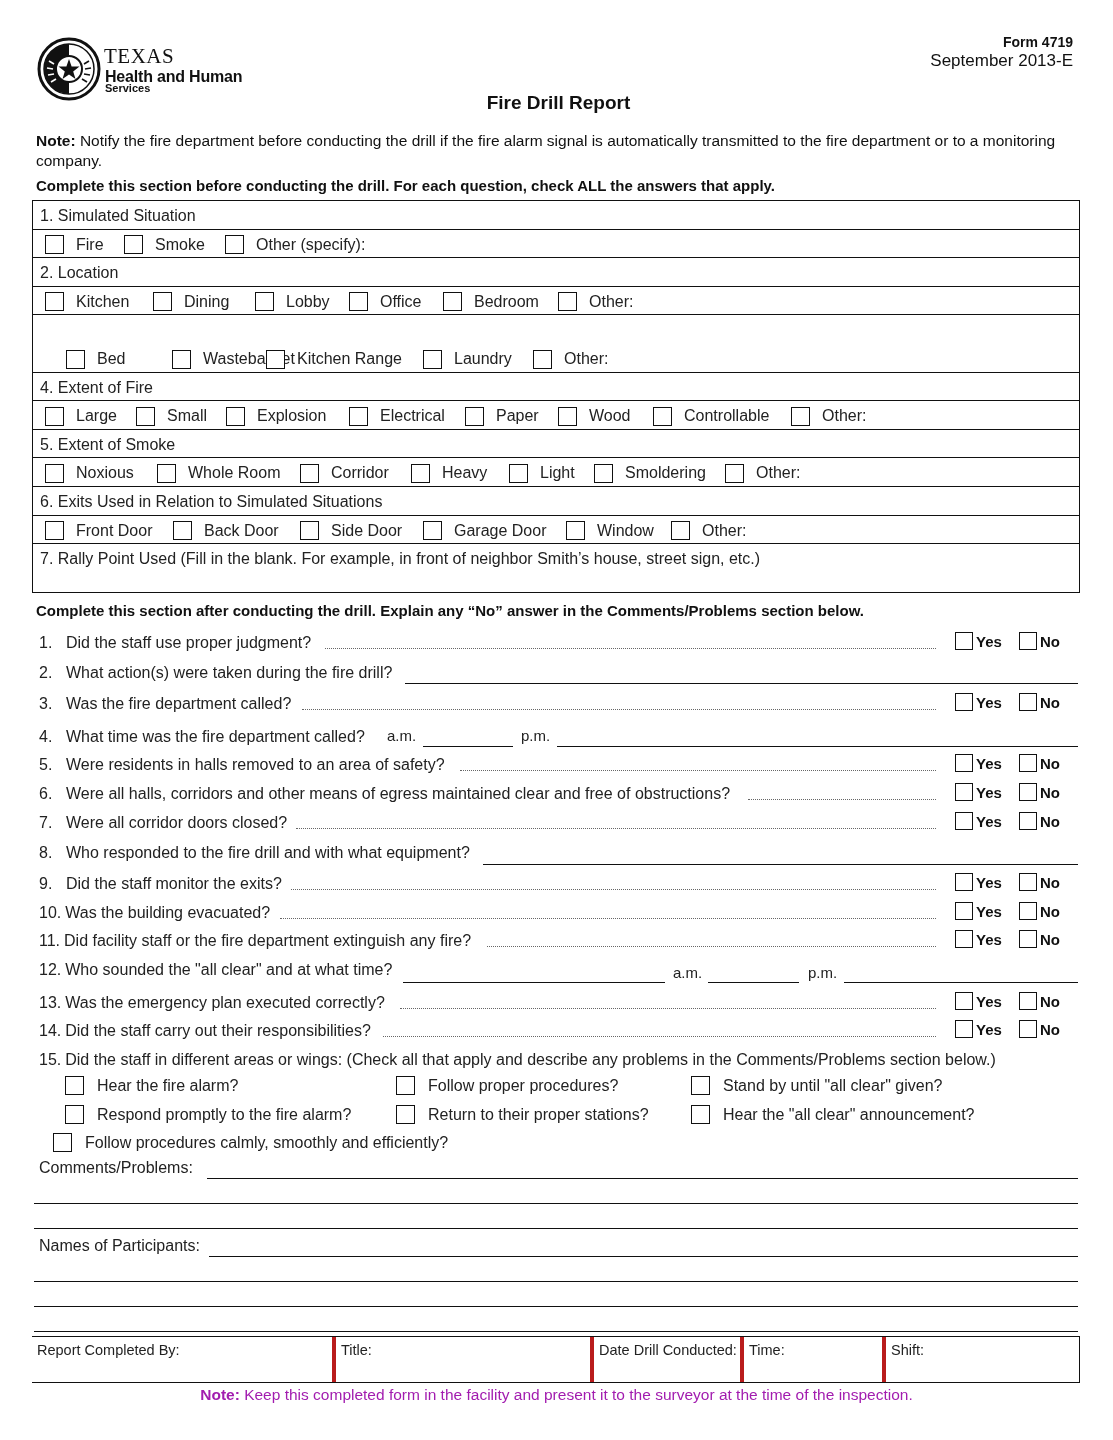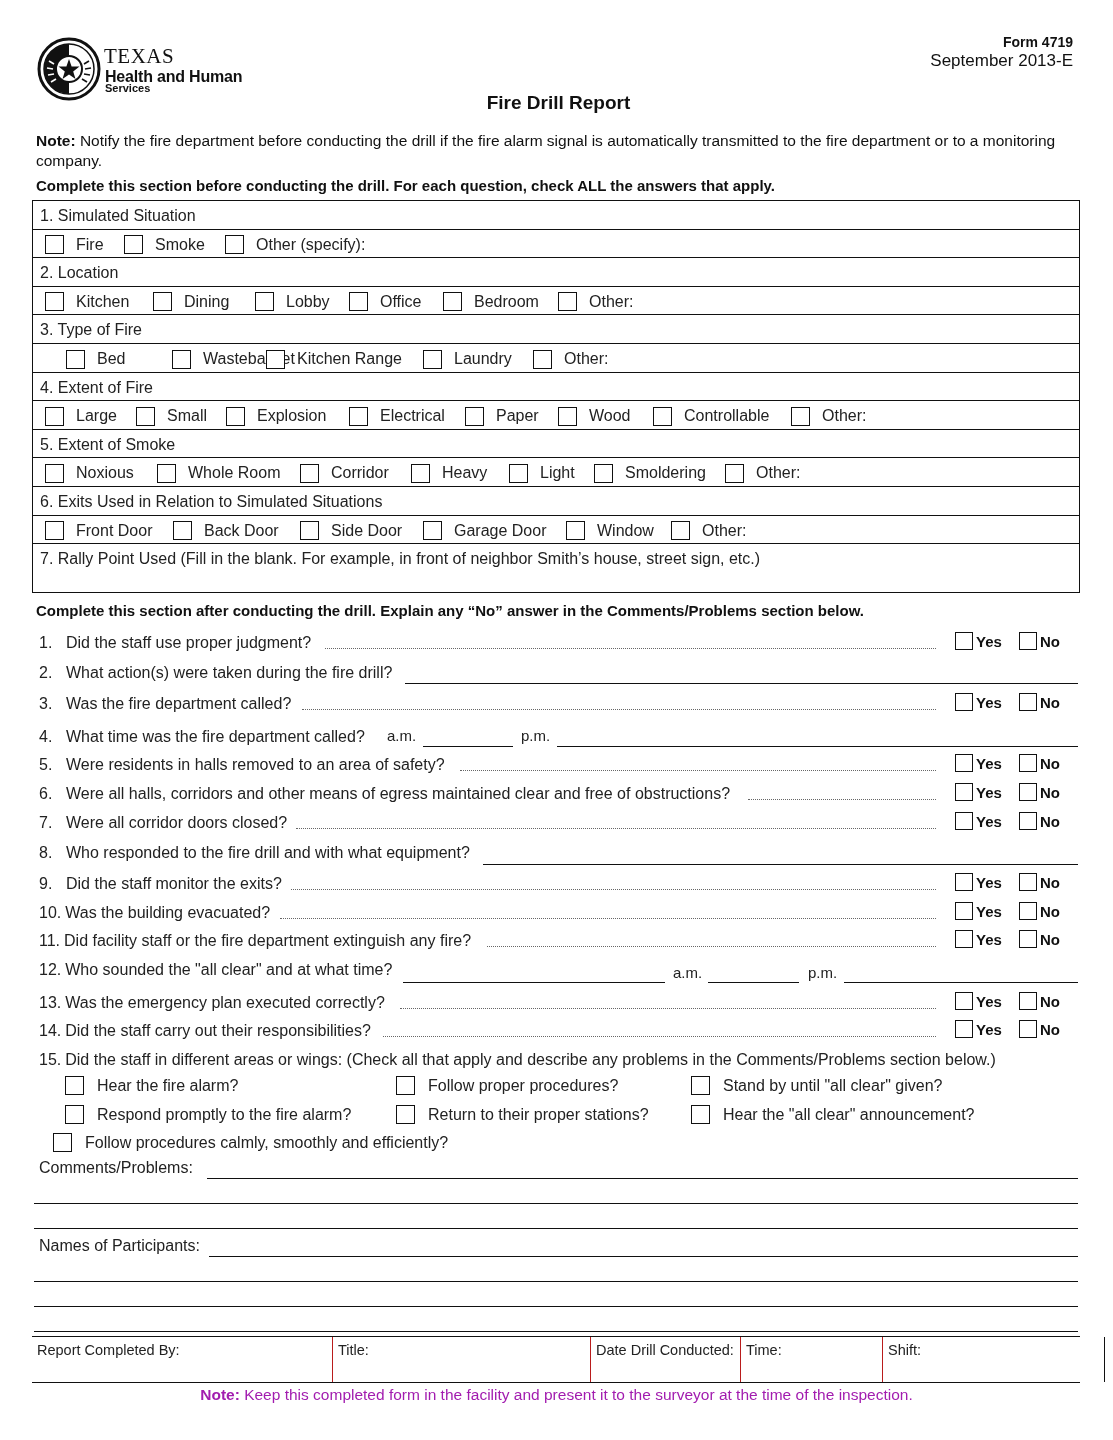--- a/index.html
+++ b/index.html
@@ -40,21 +40,21 @@
   .yn .ynl { font-weight: bold; font-size: 15px; margin-left: 3px; }
   .line { position: absolute; height: 0; border-bottom: 1px solid #111; }
   .small { position: absolute; font-size: 15px; color: #222; }
 
   .chk15 { position: absolute; display: flex; align-items: center; }
   .chk15 .cb { width: 19px; height: 19px; }
   .chk15 .txt { margin-left: 13px; font-size: 16px; color: #222; white-space: nowrap; }
 
   
   #bottom-table { left: 32px; top: 1336px; width: 1048px; height: 47px; border-top: 1px solid #111; border-bottom: 1px solid #111; }
-  .bcell { position: absolute; top: 0; height: 100%; border-left: 1px solid #b91c1c; font-size: 14.5px; color: #222; padding: 5px 0 0 5px; }
+  .bcell { position: absolute; top: 0; height: 100%; border-left: 4px solid #b91c1c; font-size: 14.5px; color: #222; padding: 5px 0 0 5px; }
   .bcell.first { border-left: none; }
   #note-bottom { left: 0; width: 1113px; top: 1386px; text-align: center; font-size: 15.5px; color: #a21caf; }
   #note-bottom b { font-weight: bold; }
 </style>
 </head>
 <body>
 
 <svg id="logo" class="abs" viewBox="0 0 64 64">
   <circle cx="32" cy="32" r="30" fill="none" stroke="#111" stroke-width="3"></circle>
   <circle cx="32" cy="32" r="25" fill="none" stroke="#111" stroke-width="1.5"></circle>
@@ -125,23 +125,20 @@
       </label>
       <label class="opt" style="left: 410px;">
         <span class="cb"></span>
         <span class="txt">Bedroom</span>
       </label>
       <label class="opt" style="left: 525px;">
         <span class="cb"></span>
         <span class="txt">Other:</span>
       </label>
     </div>
-    <div class="prow" style="top: 114.4px; height: 28.6px;">
-      <span class="lbl">3. Type of Fire</span>
-    </div>
     <div class="prow" style="top: 143px; height: 28.6px;">
       <label class="opt" style="left: 12px; margin-left: 21px;">
         <span class="cb"></span>
         <span class="txt">Bed</span>
       </label>
       <label class="opt" style="left: 91px; padding-left: 48px;">
         <span class="cb"></span>
         <span class="txt">Wastebasket</span>
       </label>
       <label class="opt" style="left: 233px;">
@@ -417,16 +414,16 @@
     <div class="line" style="left: 34px; width: 1044px; top: 1281px;"></div>
     <div class="line" style="left: 34px; width: 1044px; top: 1306px;"></div>
     <div class="line" style="left: 34px; width: 1044px; top: 1331px;"></div>
   </div>
 
 <div id="bottom-table" class="abs">
   <div class="bcell first" style="left:0;width:300px;"><span>Report Completed By:</span></div>
   <div class="bcell" style="left:300px;width:258px;"><span>Title:</span></div>
   <div class="bcell" style="left:558px;width:150px;"><span>Date Drill Conducted:</span></div>
   <div class="bcell" style="left:708px;width:142px;"><span>Time:</span></div>
-  <div class="bcell" style="left:850px;width:223px;border-right:1px solid #111;"><span>Shift:</span></div>
+  <div class="bcell" style="left:850px;width:198px;border-right:1px solid #111;"><span>Shift:</span></div>
 </div>
 
 <div id="note-bottom" class="abs"><b>Note:</b><span> Keep this completed form in the facility and present it to the surveyor at the time of the inspection.</span></div>
 
 </body></html>

